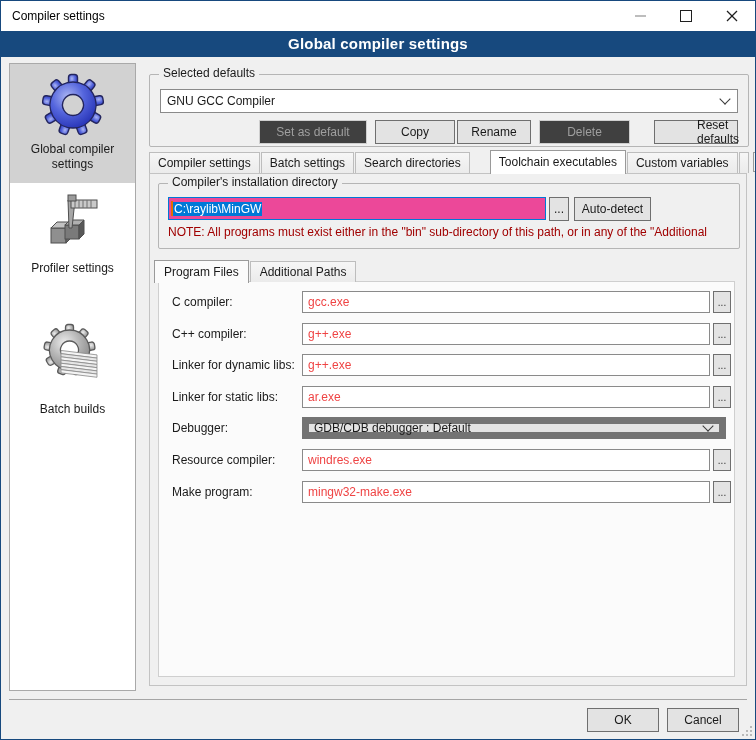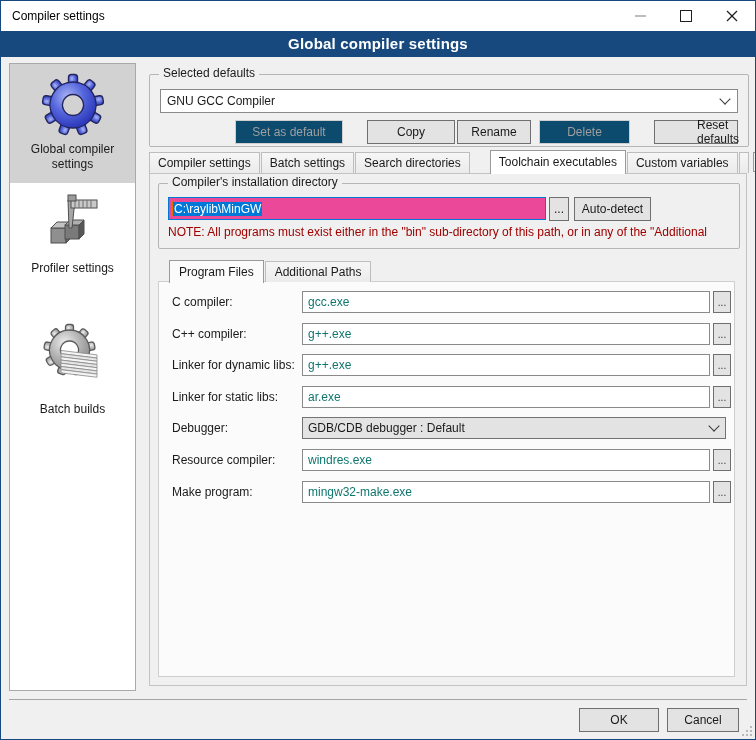--- a/index.html
+++ b/index.html
@@ -35,23 +35,23 @@
   .grp-legend{position:absolute;top:-9px;left:9px;background:#f0f0f0;padding:0 4px;}
   .grp1{position:absolute;left:8px;right:0;top:17px;height:73px;}
   .combo{position:absolute;left:10px;right:10px;top:14px;height:24px;background:#fff;
     border:1px solid #8a8a8a;display:flex;align-items:center;padding:0 8px 0 6px;box-sizing:border-box;cursor:pointer;}
   .combo-value{flex:1;}
   .chev{width:7px;height:7px;border-right:1.4px solid #3a3a3a;border-bottom:1.4px solid #3a3a3a;
     transform:rotate(45deg);margin-top:-4px;}
   .btnrow{position:absolute;left:10px;right:10px;top:45px;height:24px;display:flex;align-items:center;}
   .btn{height:24px;background:#e3e3e3;border:1px solid #6f6f6f;box-sizing:border-box;
     display:flex;align-items:center;justify-content:center;cursor:pointer;font-size:12px;}
-  .btn.disabled{color:#9f9f9f;border-color:#cfcfcf;background:#0c4a6e;cursor:default;}
+  .btn.disabled{color:#9f9f9f;border-color:#cfcfcf;background:#404040;cursor:default;}
   .b-set{width:108px;margin-left:auto;}
-  .b-copy{width:88px;margin-left:24px;}
+  .b-copy{width:80px;margin-left:8px;}
   .b-ren{width:74px;margin-left:2px;}
   .b-del{width:91px;margin-left:8px;}
   .b-reset{width:84px;margin-left:24px;padding-left:44px;}
   
   .tabstrip{position:absolute;left:8px;right:2px;top:94px;height:22px;display:flex;align-items:flex-end;z-index:3;}
   .tab{height:21px;line-height:20px;padding:0 8px;background:linear-gradient(#f6f6f6,#ebebeb);
     border:1px solid #bdbdbd;border-bottom:none;margin-right:1px;box-sizing:border-box;
     white-space:nowrap;cursor:pointer;position:relative;}
   .tab.active{height:24px;line-height:23px;background:#fff;border-color:#9a9a9a;margin-bottom:-1px;z-index:4;margin-left:19px;}
   .tab.clip{width:33px;padding-right:0;overflow:hidden;}
@@ -66,38 +66,38 @@
   .grp2{position:absolute;left:8px;right:6px;top:9px;height:66px;}
   .path-row{position:absolute;left:9px;top:13px;height:23px;display:flex;align-items:stretch;}
   .path-input{width:378px;background:#ec4899;border:1px solid #0078d7;box-sizing:border-box;
     display:flex;align-items:center;padding:0 2px;cursor:text;}
   .caret{width:2px;height:15px;background:#e86c00;margin-right:0;}
   .sel-text{background:#0078d7;color:#fff;padding:0 1px;white-space:nowrap;}
   .browse-sm{width:20px;margin-left:3px;}
   .autodetect{width:77px;margin-left:5px;}
   .note{position:absolute;left:9px;right:2px;top:41px;color:#a00000;white-space:nowrap;overflow:hidden;}
   
-  .subtabs{position:absolute;left:19px;top:85px;height:23px;display:flex;align-items:flex-end;z-index:3;text-align:center;}
+  .subtabs{position:absolute;left:4px;top:85px;height:23px;display:flex;align-items:flex-end;z-index:3;text-align:center;}
   .subpanel{position:absolute;left:8px;top:107px;width:577px;height:396px;background:#fbfbfb;
     border:1px solid #cfcfcf;box-sizing:border-box;z-index:2;}
   .subtab{height:21px;line-height:20px;padding:0 9px;background:linear-gradient(#f6f6f6,#ebebeb);
     border:1px solid #bdbdbd;border-bottom:none;margin-right:1px;box-sizing:border-box;cursor:pointer;}
   .subtab.active{height:23px;line-height:22px;background:#fbfbfb;border-color:#9a9a9a;margin-bottom:-1px;z-index:4;position:relative;}
   .frow{position:absolute;left:0;width:100%;height:22px;}
   .flabel{position:absolute;left:13px;top:0;line-height:22px;}
   .finput{position:absolute;left:143px;top:0;width:408px;height:22px;box-sizing:border-box;
     border:1px solid #8a8a8a;background:#fff;font-family:"Liberation Sans",sans-serif;font-size:12px;
-    padding:0 5px;color:#0f766e;}
+    padding:0 5px;color:#ef4444;}
   .fbrowse{position:absolute;left:554px;top:0;width:18px;height:22px;font-size:10px;color:#333;}
   .fselect{position:absolute;left:143px;top:0;width:424px;height:22px;box-sizing:border-box;
-    border:1px solid #737373;background:#e3e3e3;display:flex;align-items:center;padding:0 7px 0 5px;cursor:pointer;}
+    border:7px solid #737373;background:#e3e3e3;display:flex;align-items:center;padding:0 7px 0 5px;cursor:pointer;}
   
   .footer-sep{position:absolute;left:8px;right:8px;top:642px;border-top:1px solid #a5a5a5;}
   .footer{position:absolute;right:16px;top:651px;display:flex;}
-  .b-ok{width:80px;}
+  .b-ok{width:72px;}
   .b-cancel{width:72px;margin-left:8px;}
   .grip{position:absolute;right:2px;bottom:2px;width:12px;height:12px;cursor:nwse-resize;}
   .grip i{position:absolute;width:2px;height:2px;background:#b9b9b9;}
   .grip i:nth-child(1){right:1px;bottom:1px;}
   .grip i:nth-child(2){right:5px;bottom:1px;}
   .grip i:nth-child(3){right:1px;bottom:5px;}
   .grip i:nth-child(4){right:9px;bottom:1px;}
   .grip i:nth-child(5){right:5px;bottom:5px;}
   .grip i:nth-child(6){right:1px;bottom:9px;}
 </style>

